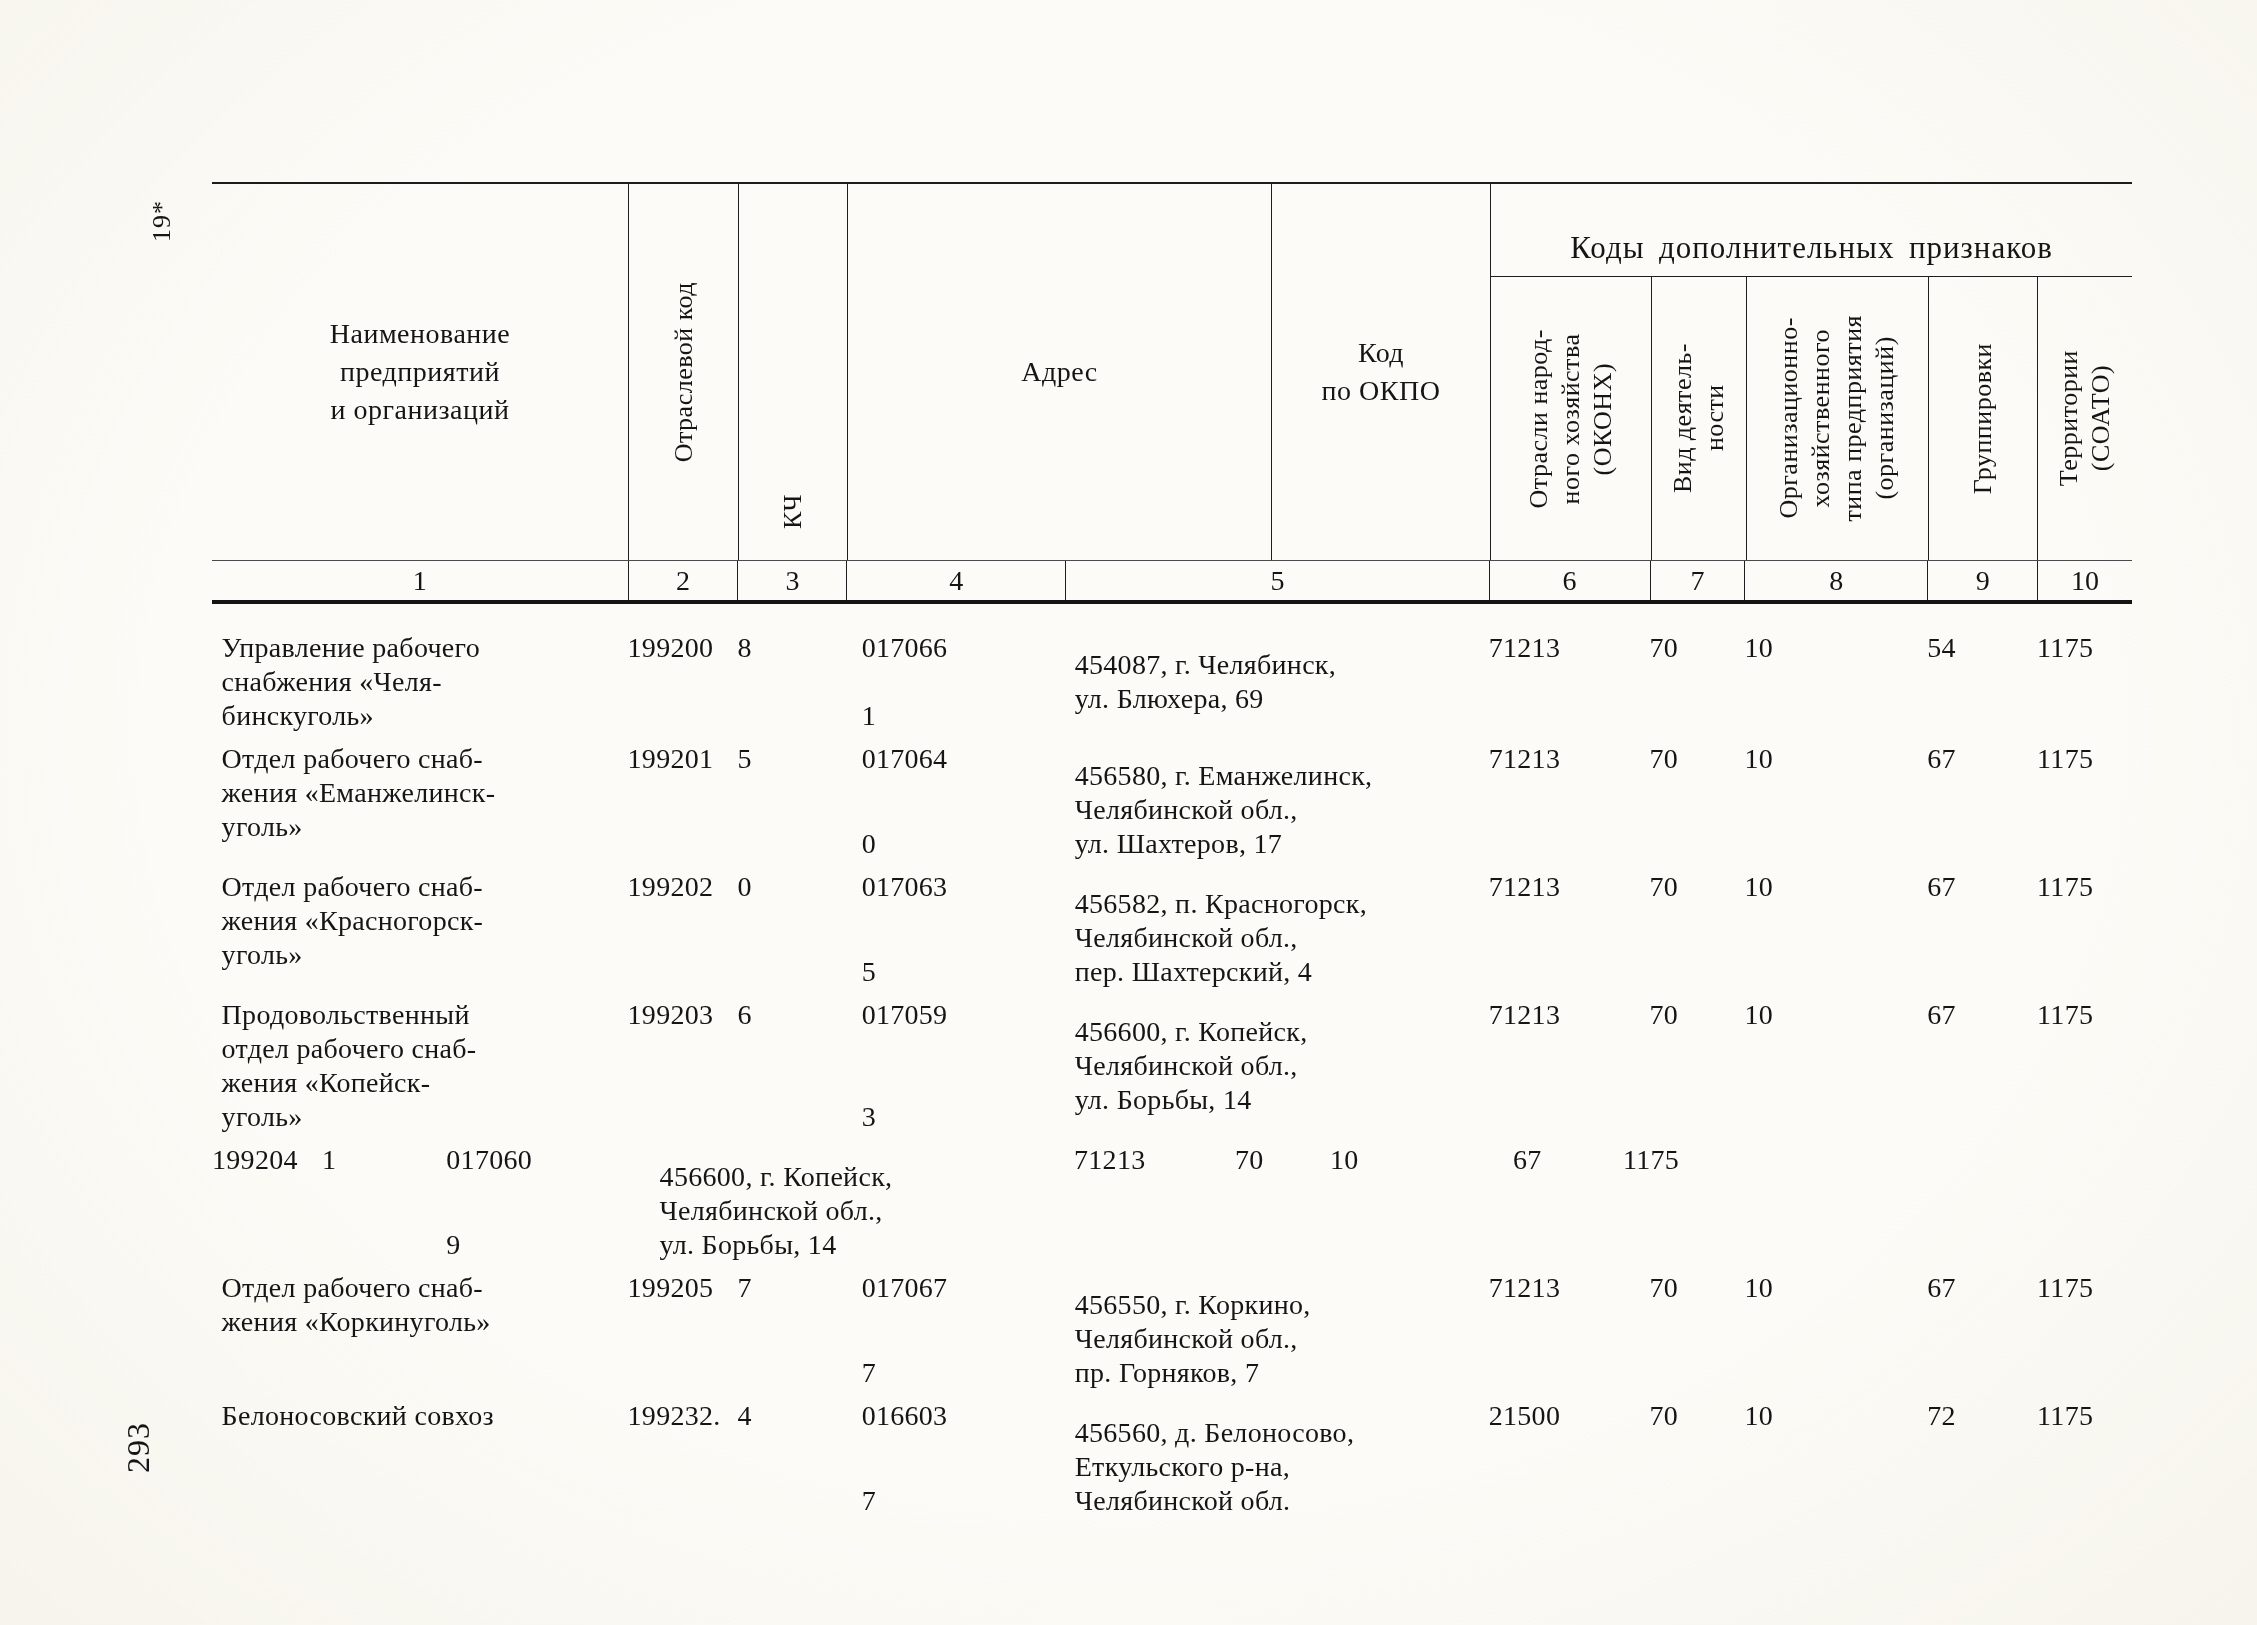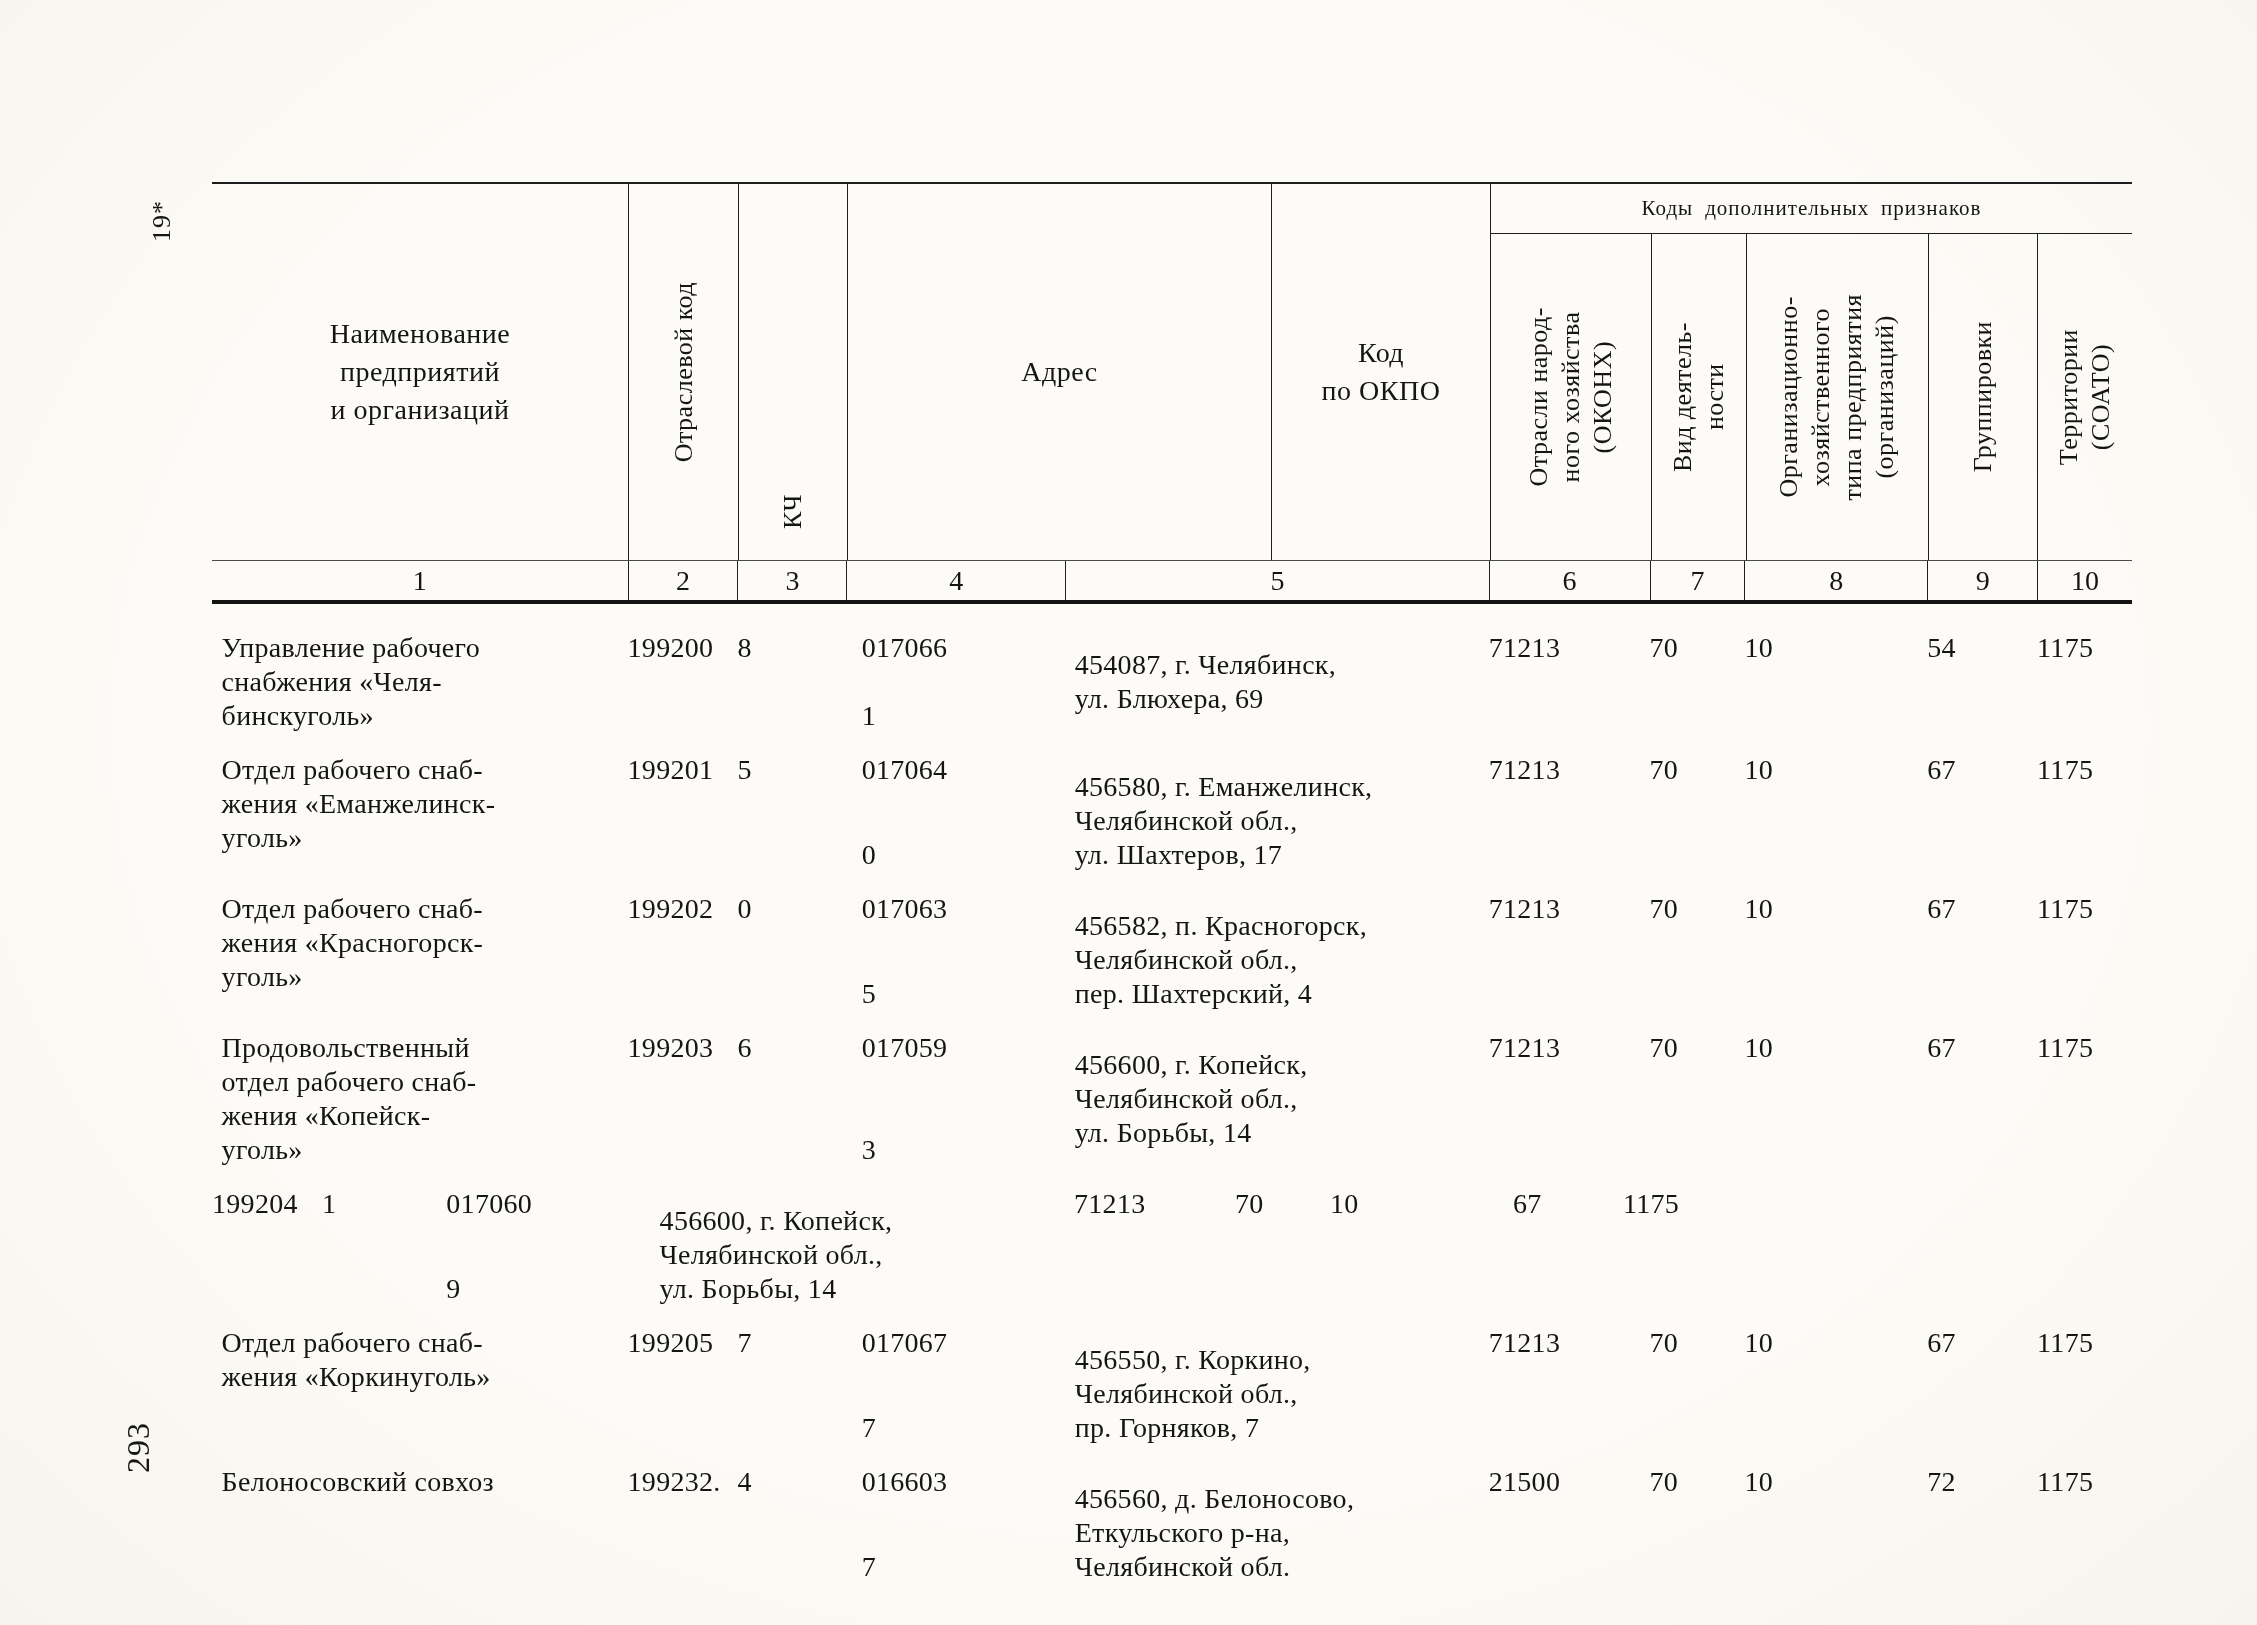--- a/index.html
+++ b/index.html
@@ -74,49 +74,50 @@
     transform: rotate(180deg);
     white-space: pre-line;
     font-size: 26px;
     line-height: 32px;
     letter-spacing: 0.5px;
     text-align: center;
   }
 
   .hgroup { display: flex; flex-direction: column; }
   .group-title {
-    height: 50px;
+    height: 58px;
     display: flex;
     align-items: center;
     justify-content: center;
     border-bottom: 1.9px solid #1e1e1e;
-    font-size: 21px;
+    font-size: 31px;
     letter-spacing: 1px;
     word-spacing: 5.7px;
+    margin-top: 35px;
   }
   .group-cols { display: flex; flex: 1; }
 
   .numbers-row {
     display: flex;
     height: 44px;
     border-top: 1.9px solid #4a4a4a;
     border-bottom: 4.8px solid #141414;
   }
   .ncell {
     display: flex;
     align-items: center;
     justify-content: center;
     font-size: 28px;
   }
 
   .data-rows {
     padding-top: 27px;
     display: flex;
     flex-direction: column;
-    gap: 20px;
+    gap: 9px;
   }
   .drow { display: flex; }
   .cell {
     font-size: 28px;
     line-height: 34px;
     white-space: pre-line;
     letter-spacing: 0.3px;
   }
   .cell.name { padding-left: 9.6px; }
   .cell.addr { padding-left: 9.6px; margin-top: 17px; }

